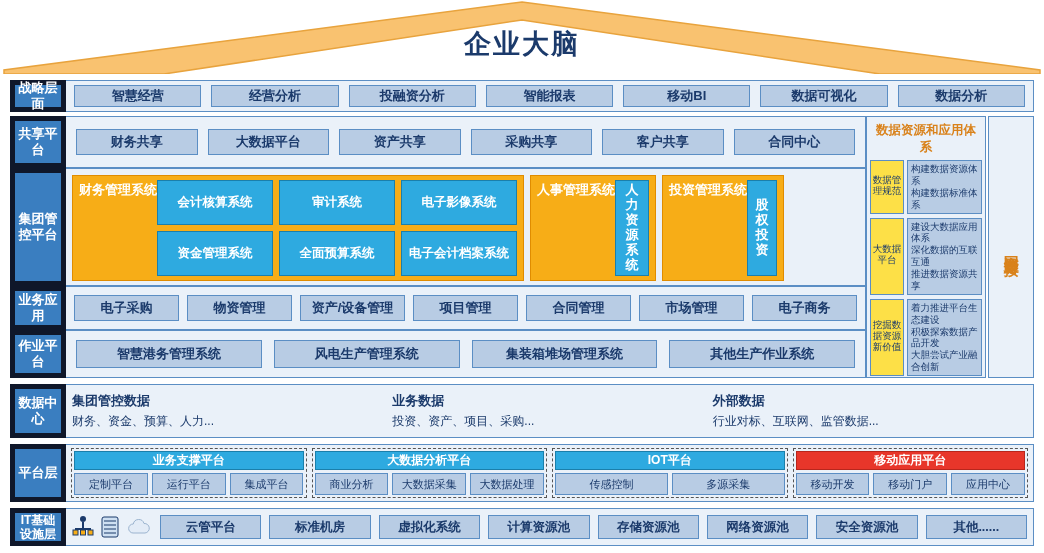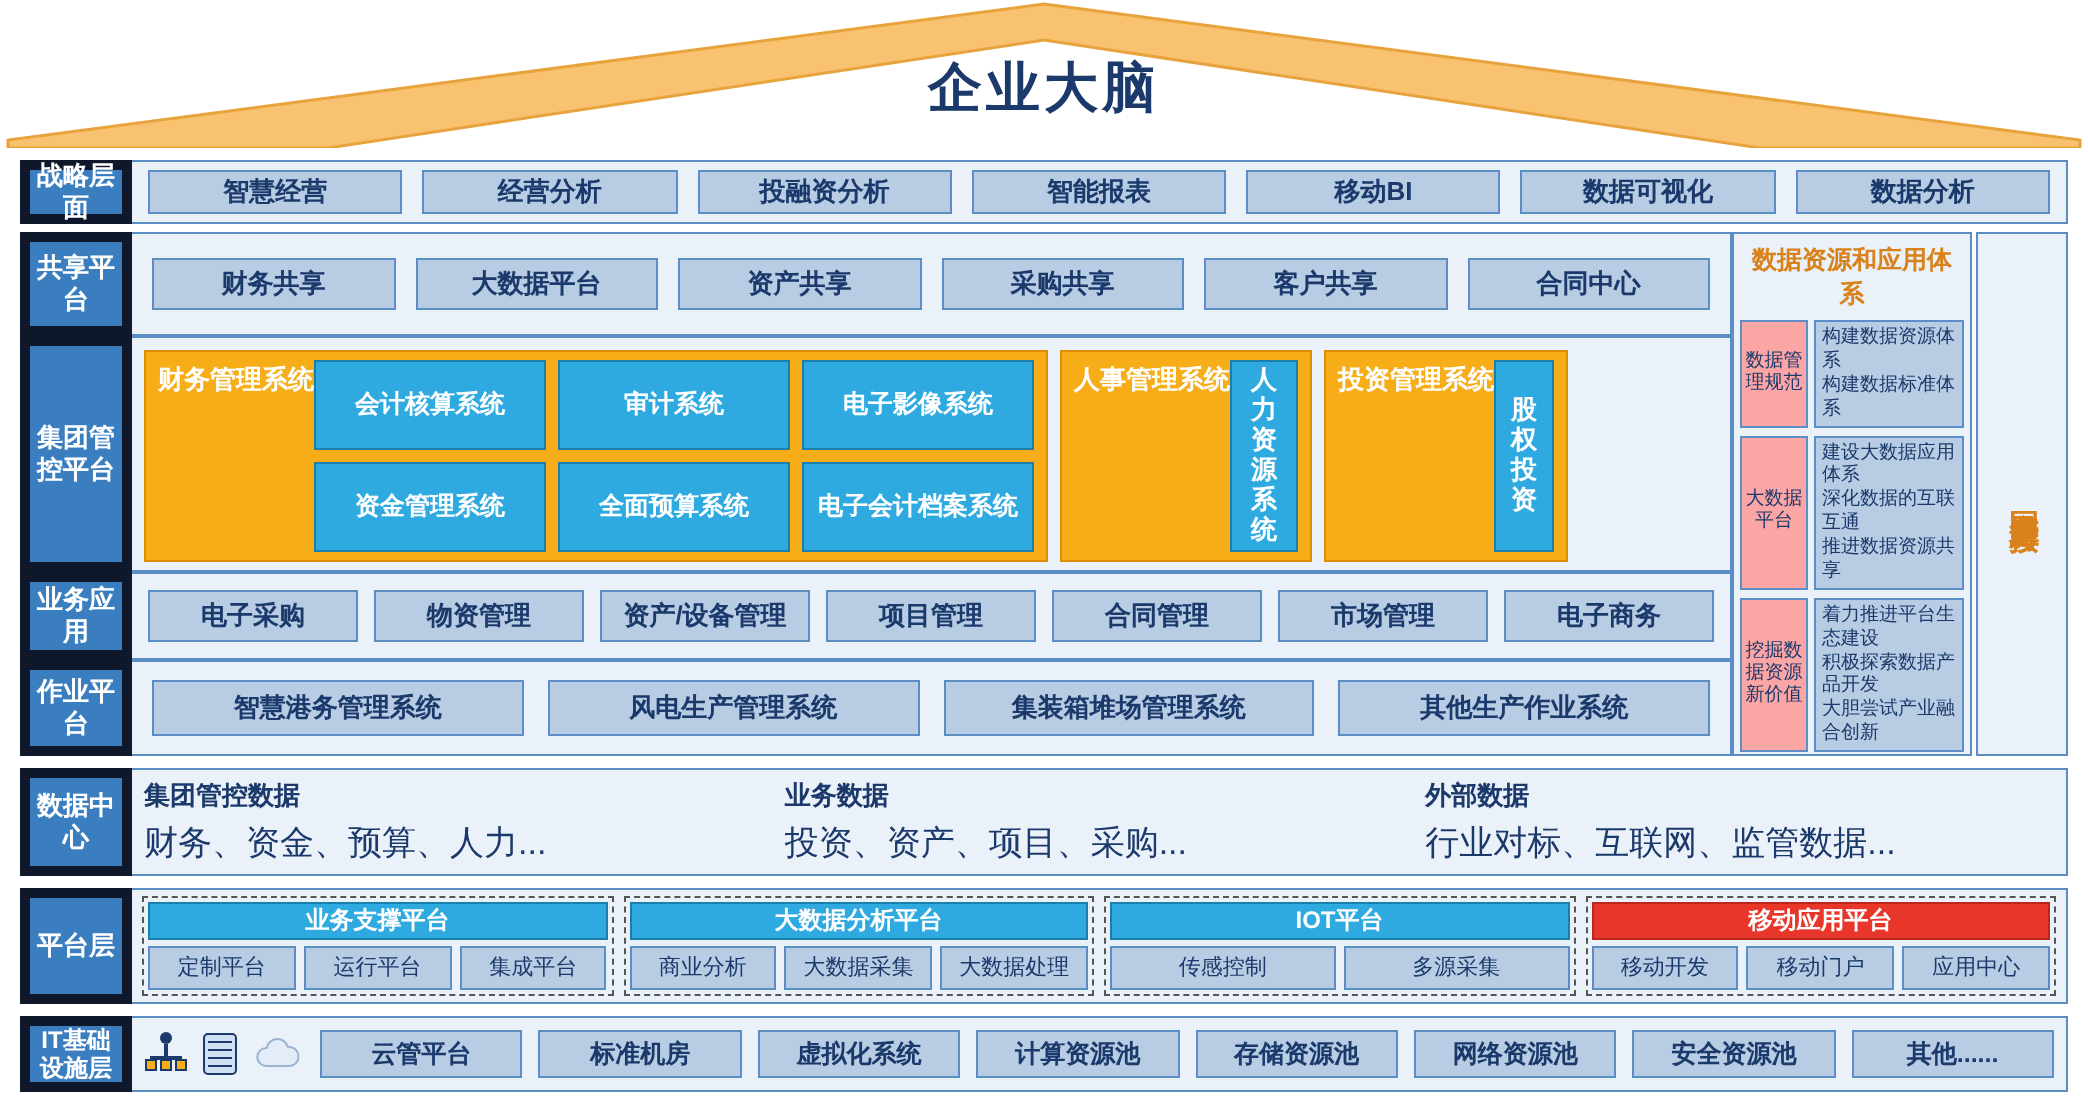--- a/index.html
+++ b/index.html
@@ -80,21 +80,21 @@
     display:flex; align-items:center; justify-content:center; text-align:center; line-height:1.15;
   }
   .gbox.hr .gchip, .gbox.inv .gchip { flex:1; font-size:13px; padding:0 4px; }
 
   
   .mid-right { position:absolute; left:856px; top:0; width:168px; height:262px; display:flex; }
   #dr-panel { width:120px; height:100%; background:#eaf1f9; border:1px solid #5b8ec4; padding:3px; }
   #dr-title { color:#d9821b; font-weight:bold; font-size:12.5px; text-align:center; margin:2px 0 4px; }
   .dr-row { display:flex; gap:3px; margin-bottom:4px; }
   .dr-key {
-    flex:0 0 34px; background:#fca5a5; border:1px solid #5b8ec4;
+    flex:0 0 34px; background:#fde047; border:1px solid #5b8ec4;
     font-size:9.5px; color:#1b3a6b; display:flex; align-items:center; justify-content:center;
     text-align:center; line-height:1.15; padding:1px;font-family:Liberation Mono, monospace;
   }
   .dr-val {
     flex:1; background:#b8cce4; border:1px solid #5b8ec4;
     font-size:9.5px; color:#1b3a6b; line-height:1.25; padding:2px 3px; white-space:pre-line;
   }
   #sv-panel {
     width:46px; margin-left:2px; background:#eaf1f9; border:1px solid #5b8ec4;
     color:#d9821b; font-weight:bold; font-size:15px;
@@ -102,21 +102,21 @@
     letter-spacing:1px;
   }
   #sv-panel span { writing-mode:vertical-rl; text-orientation:upright; line-height:1.35; }
 
   
   #band-data { left:10px; top:384px; width:1024px; height:54px; }
   #band-data .rowlabel { width:56px; }
   #band-data .content { flex:1; border:1px solid #5b8ec4; border-left:none; background:#eaf1f9; display:flex; align-items:center; padding:0 6px; gap:6px;}
   .dc-cell { flex:1; text-align:left; }
   .dc-t { font-size:13px; font-weight:bold; color:#1b3a6b; }
-  .dc-s { font-size:17px; color:#1b3a6b; margin-top:3px; }
+  .dc-s { font-size:12px; color:#1b3a6b; margin-top:3px; }
 
   
   #band-plat { left:10px; top:444px; width:1024px; height:58px; }
   #band-plat .rowlabel { width:56px; }
   #band-plat .content { flex:1; border:1px solid #5b8ec4; border-left:none; background:#eaf1f9; display:flex; align-items:center; padding:3px 5px; gap:5px; }
   .pgroup { flex:1; border:1px dashed #555; padding:2px; display:flex; flex-direction:column; gap:3px; height:50px; }
   .pgroup > .ptitle { height:19px; }
   .ptitle {
     background:#2eaae0; border:1px solid #1a7fab; color:#fff; font-size:12px; font-weight:bold;
     display:flex; align-items:center; justify-content:center;

